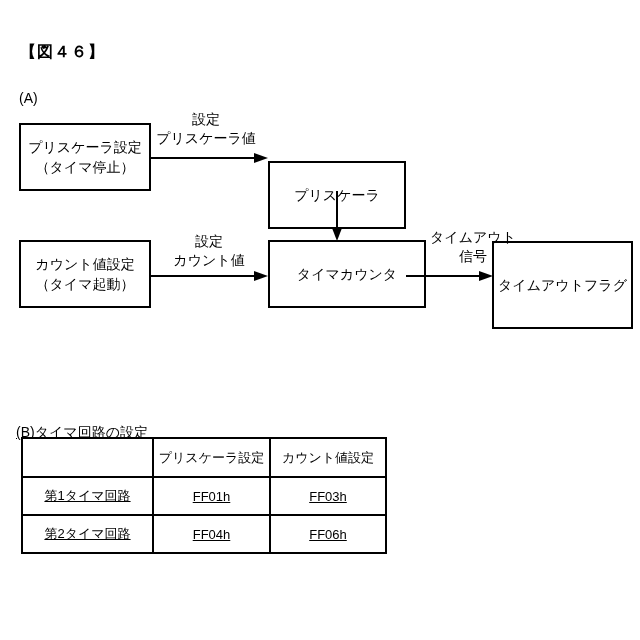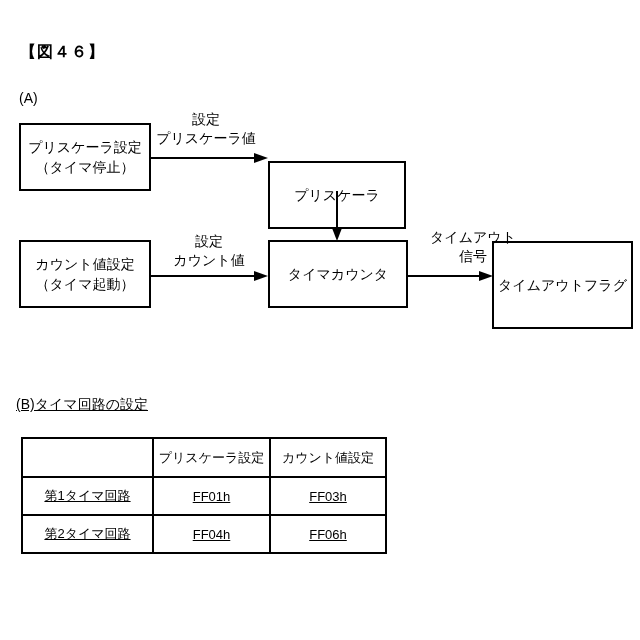--- a/index.html
+++ b/index.html
@@ -90,21 +90,21 @@
 
   <div class="box" style="left:268px; top:128px; width:138px; height:68px;margin-top:33px;">
     <div>プリスケーラ</div>
   </div>
 
   <div class="box" style="left:19px; top:240px; width:132px; height:68px;">
     <div>カウント値設定</div>
     <div>（タイマ起動）</div>
   </div>
 
-  <div class="box" style="left:268px; top:240px; width:140px; height:68px;">
+  <div class="box" style="left:268px; top:240px; width:158px; height:68px;">
     <div>タイマカウンタ</div>
   </div>
 
   <div class="box" style="left:492px; top:241px; width:141px; height:88px;">
     <div>タイムアウトフラグ</div>
   </div>
 
   <div class="arrow-label" style="left:146px; top:110px; width:120px;">
     <div>設定</div>
     <div>プリスケーラ値</div>
@@ -129,21 +129,21 @@
       <polygon points="337,241 332,228 342,228" stroke="none"></polygon>
 
       <line x1="151" y1="276" x2="256" y2="276"></line>
       <polygon points="268,276 254,271 254,281" stroke="none"></polygon>
 
       <line x1="406" y1="276" x2="481" y2="276"></line>
       <polygon points="493,276 479,271 479,281" stroke="none"></polygon>
     </g>
   </svg>
 
-  <div class="section-label" style="left:16px; top:396px;text-decoration:underline;">(B)タイマ回路の設定</div>
+  <div class="section-label" style="left:16px; top:424px;text-decoration:underline;">(B)タイマ回路の設定</div>
 
   <table class="settings">
     <colgroup>
       <col style="width:131px;">
       <col style="width:117px;">
       <col style="width:116px;">
     </colgroup>
     <tbody>
         <tr>
       <th></th>

